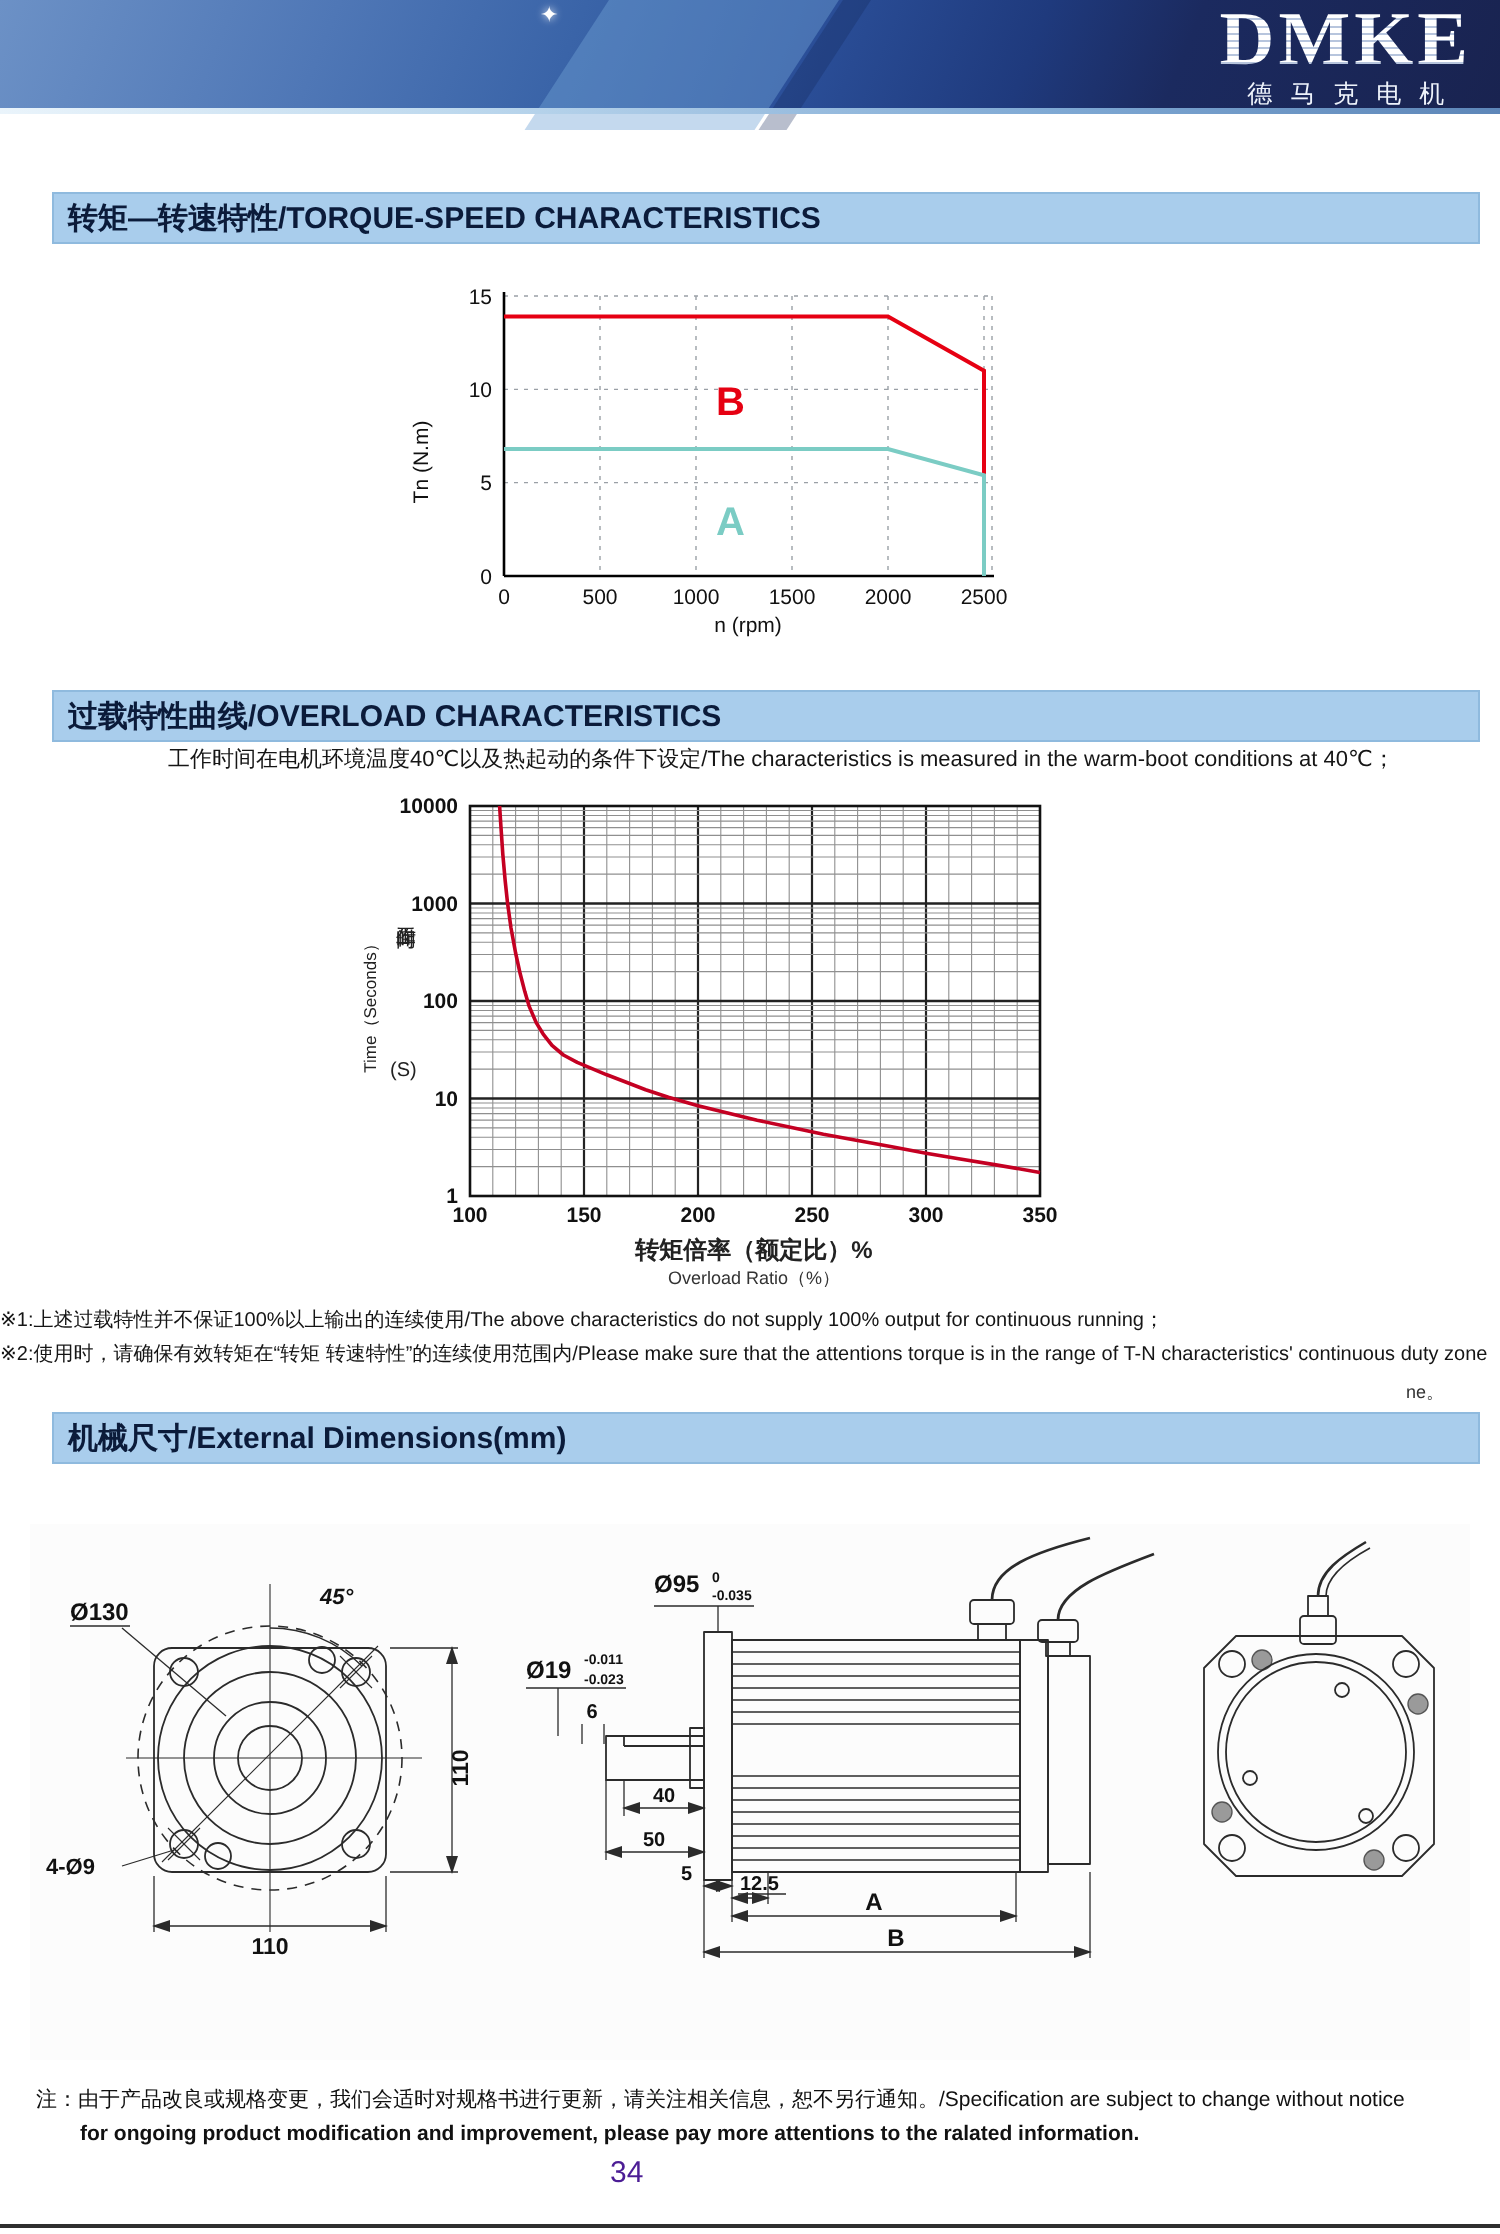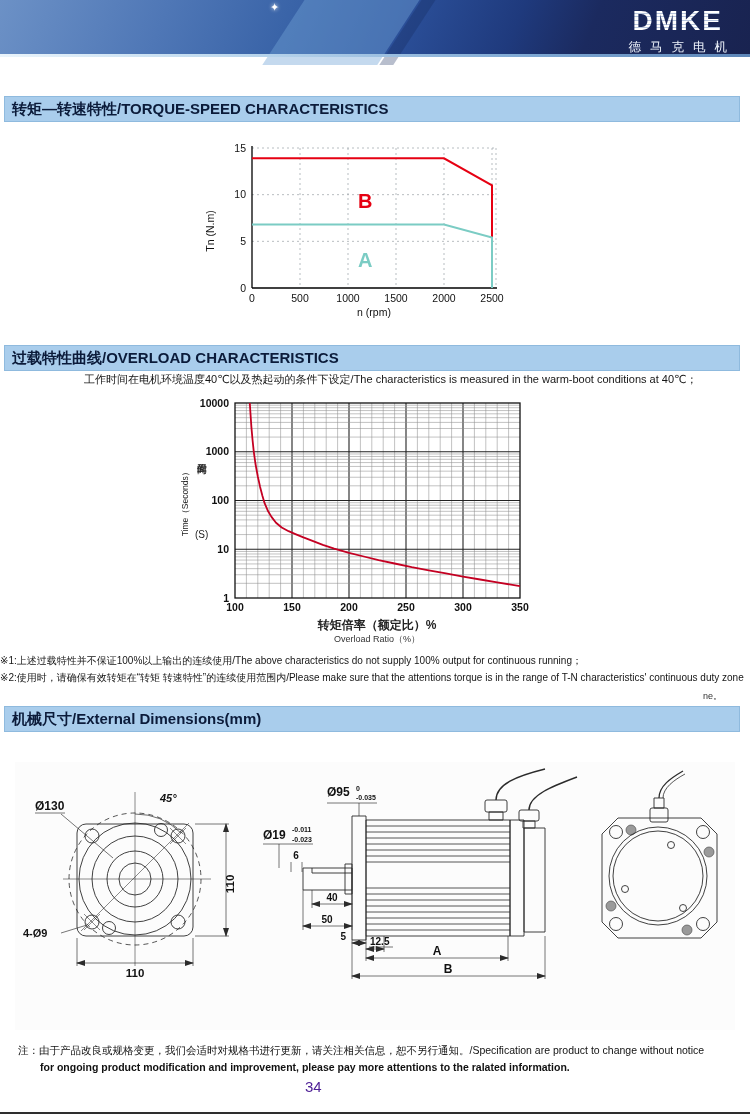--- a/index.html
+++ b/index.html
@@ -9,29 +9,29 @@
   
   .banner{position:absolute;left:0;top:0;width:750px;height:57px;
     background:linear-gradient(112deg,#6c91c6 0%,#4f77b6 22%,#3a64a8 38%,#2c519b 52%,#1f3a7d 68%,#1b2a5f 78%,#192350 100%);}
   .band{position:absolute;top:-5px;height:70px;transform:skewX(-33deg);}
   .band1{left:285px;width:115px;background:rgba(115,165,215,.42);}
   .band2{left:402px;width:14px;background:rgba(20,40,90,.30);}
   .banner::after{content:"";position:absolute;left:0;bottom:0;width:100%;height:3px;
     background:linear-gradient(90deg,#eaf4fb,#bed9ee 30%,#7fa9d4 70%,#5d86b8);}
   .sparkle{position:absolute;left:270px;top:1px;color:#fff;font-size:11px;text-shadow:0 0 4px #fff;}
   .logo{position:absolute;right:14px;top:3px;text-align:center;color:#fff;}
-  .logo-main{font-size:28px;font-weight:800;letter-spacing:2px;line-height:35px;}
+  .logo-main{font-size:38px;font-weight:800;letter-spacing:2px;line-height:35px;font-family:Liberation Serif, serif;}
   @supports ((-webkit-background-clip:text) or (background-clip:text)){
     .logo-main{background:repeating-linear-gradient(180deg,#ffffff 0 2.6px,#b7c5dd 2.6px 3.6px);
       -webkit-background-clip:text;background-clip:text;color:transparent;}
   }
   .logo-sub{font-size:12.5px;letter-spacing:9px;padding-left:9px;margin-top:1px;color:#eef3fb;}
 
   
-  .section-bar{position:absolute;left:4px;right:10px;height:26px;background:#a9cdec;
+  .section-bar{position:absolute;left:26px;right:10px;height:26px;background:#a9cdec;
     border:1px solid #8fbade;box-sizing:border-box;display:flex;align-items:center;padding-left:7px;}
   .section-bar span{font-size:15px;font-weight:bold;color:#0b1b3a;}
   #bar1{top:96px;} #bar2{top:345px;} #bar3{top:706px;}
 
   
   .tn-chart{position:absolute;left:200px;top:136px;}
   .ol-chart{position:absolute;left:172px;top:392px;}
   .legend{position:absolute;left:556px;top:149px;font-size:8.5px;line-height:17px;white-space:nowrap;}
   .cond{position:absolute;left:84px;top:372px;font-size:11px;color:#151515;}
   .notes{position:absolute;left:0;right:0;top:652px;font-size:10px;color:#151515;line-height:17px;}
@@ -336,19 +336,19 @@
           <circle cx="668" cy="146" r="3.5"></circle>
       <rect x="639" y="36" width="10" height="10"></rect>
       <rect x="635" y="46" width="18" height="14" rx="2"></rect>
       <path d="M644,36 C644,24 656,16 668,9" stroke-width="1.3"></path>
       <path d="M648,36 C648,26 659,18 670,12" stroke-width=".8"></path>
     </g>
   </svg>
   </div>
 
   <div class="footer">
-    <span>注：</span><span>由于产品改良或规格变更，我们会适时对规格书进行更新，请关注相关信息，恕不另行通知。/Specification are product to change without notice</span><br>
+    <span>注：</span><span>由于产品改良或规格变更，我们会适时对规格书进行更新，请关注相关信息，恕不另行通知。/Specification are subject to change without notice</span><br>
     <span class="fi">for ongoing product modification and improvement, please pay more attentions to the ralated information.</span>
   </div>
   <div class="pagenum">34</div>
   <div class="rule"></div>
 
 </div>
 
 </body></html>

